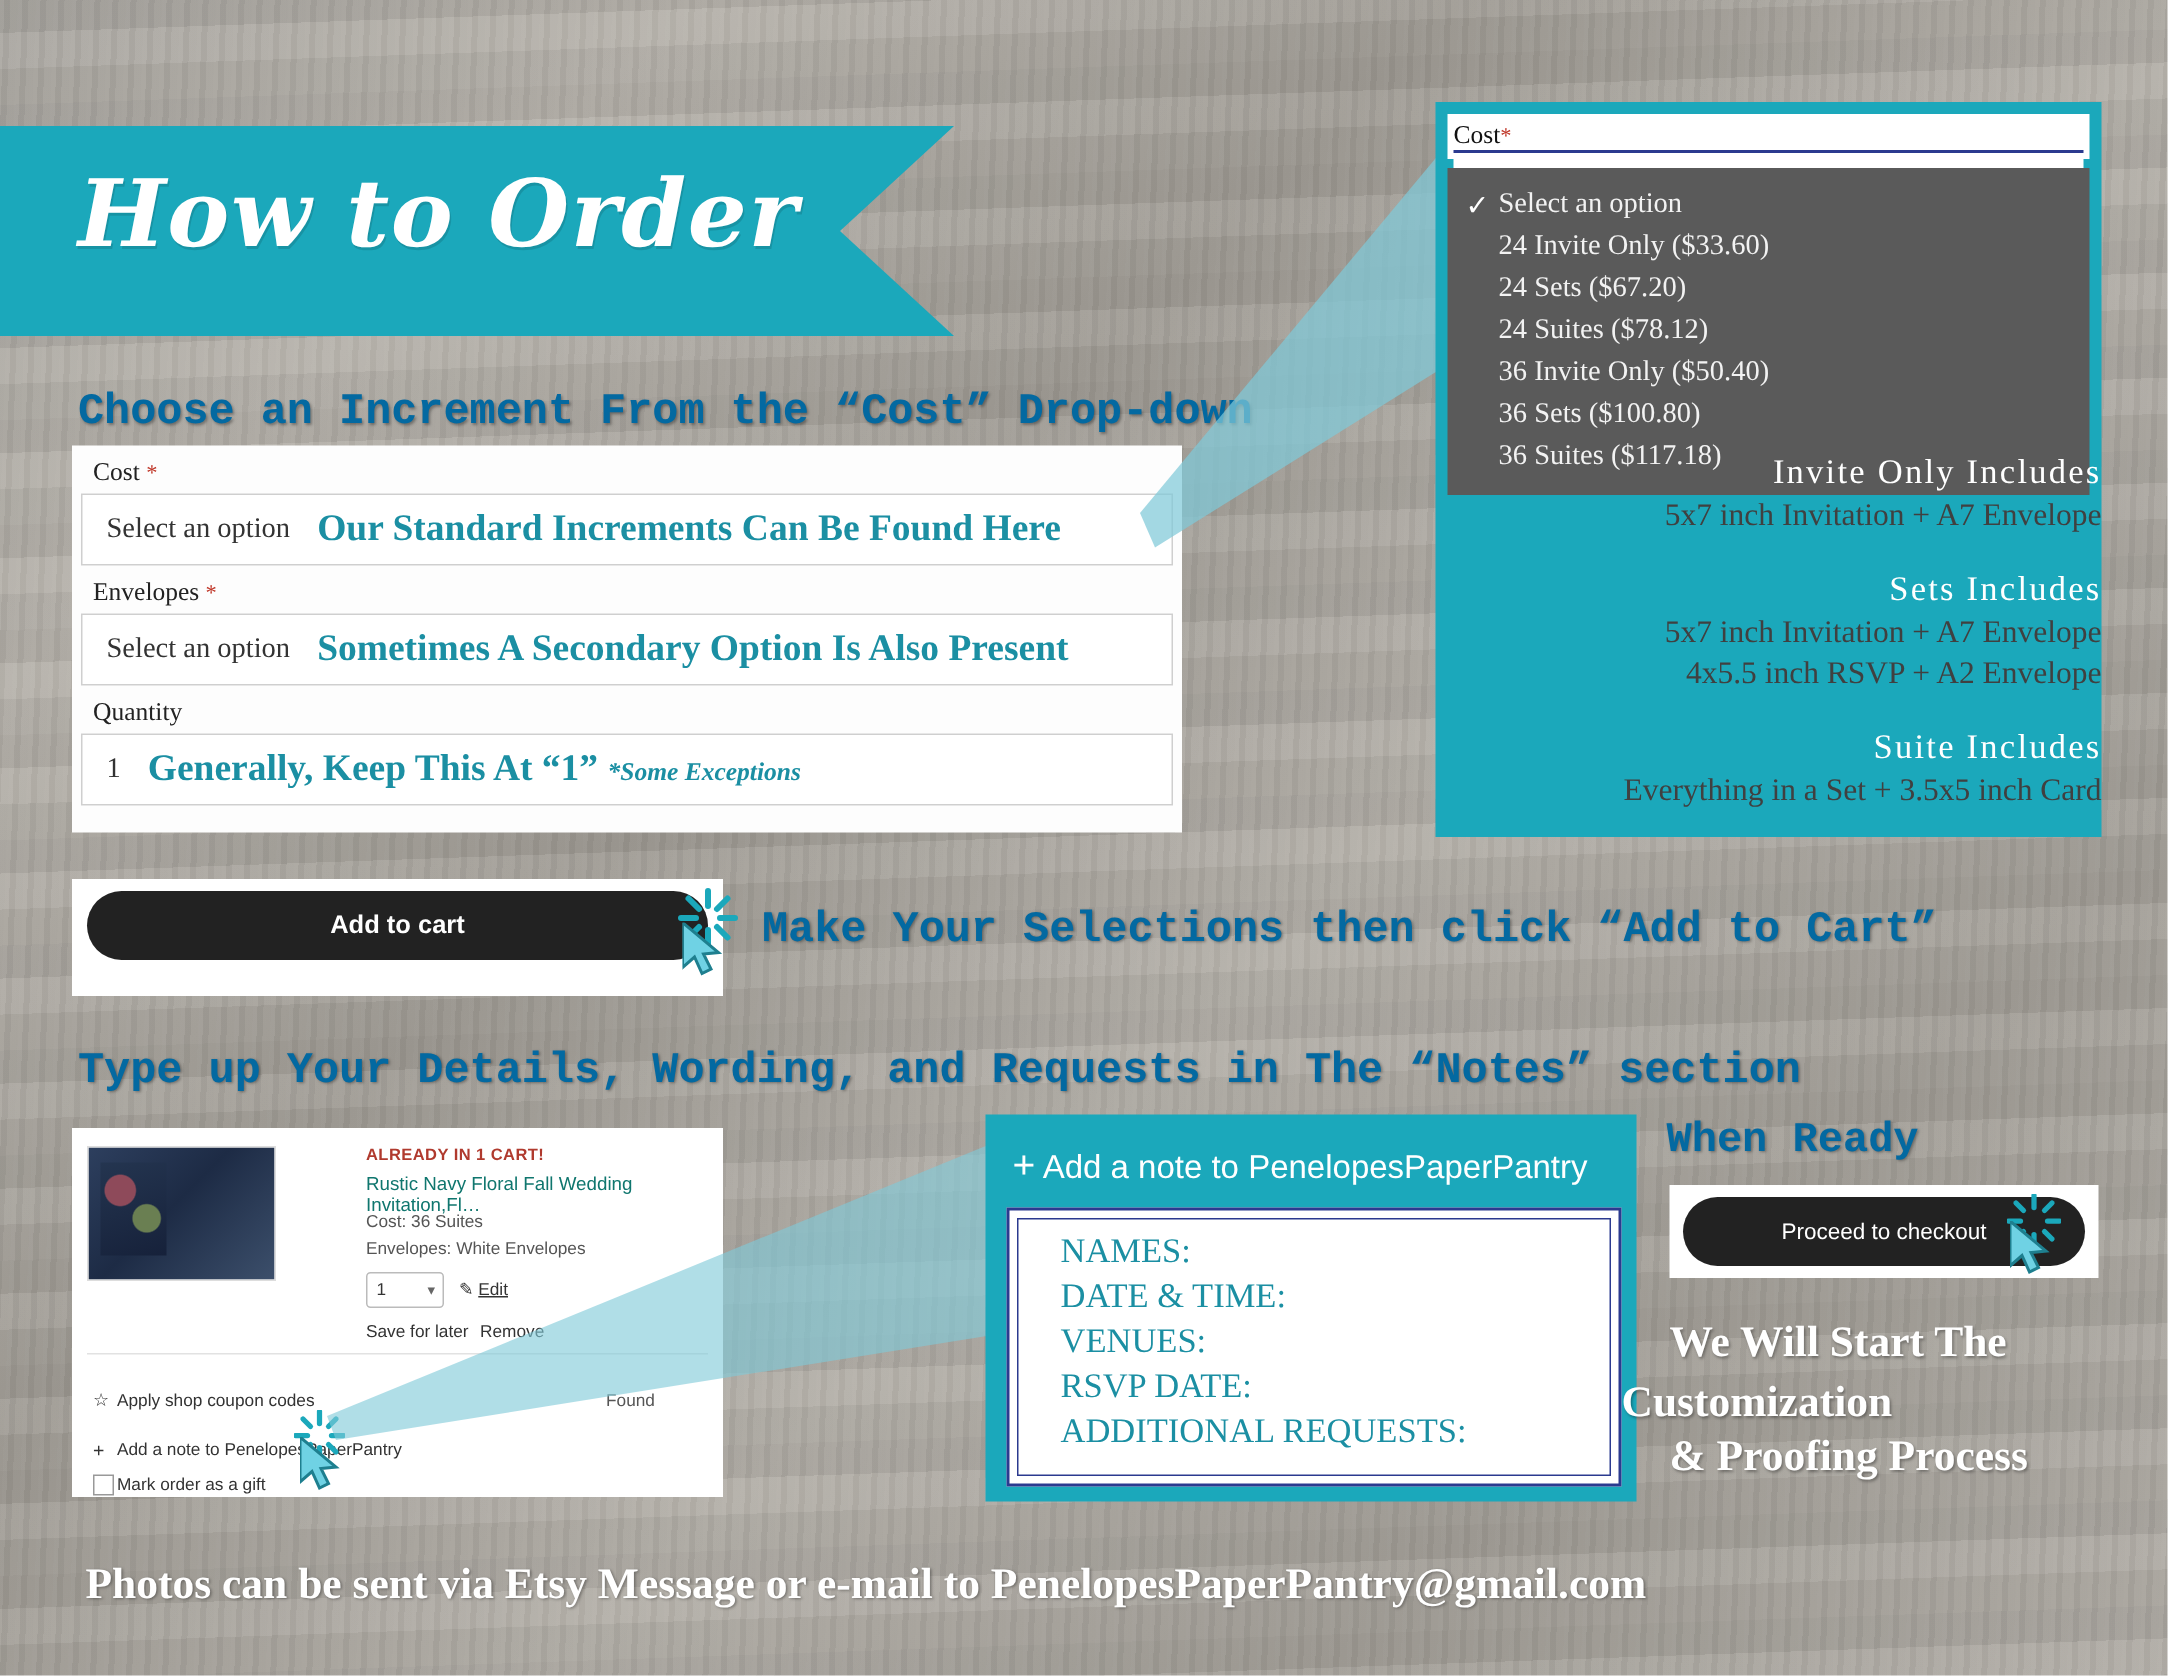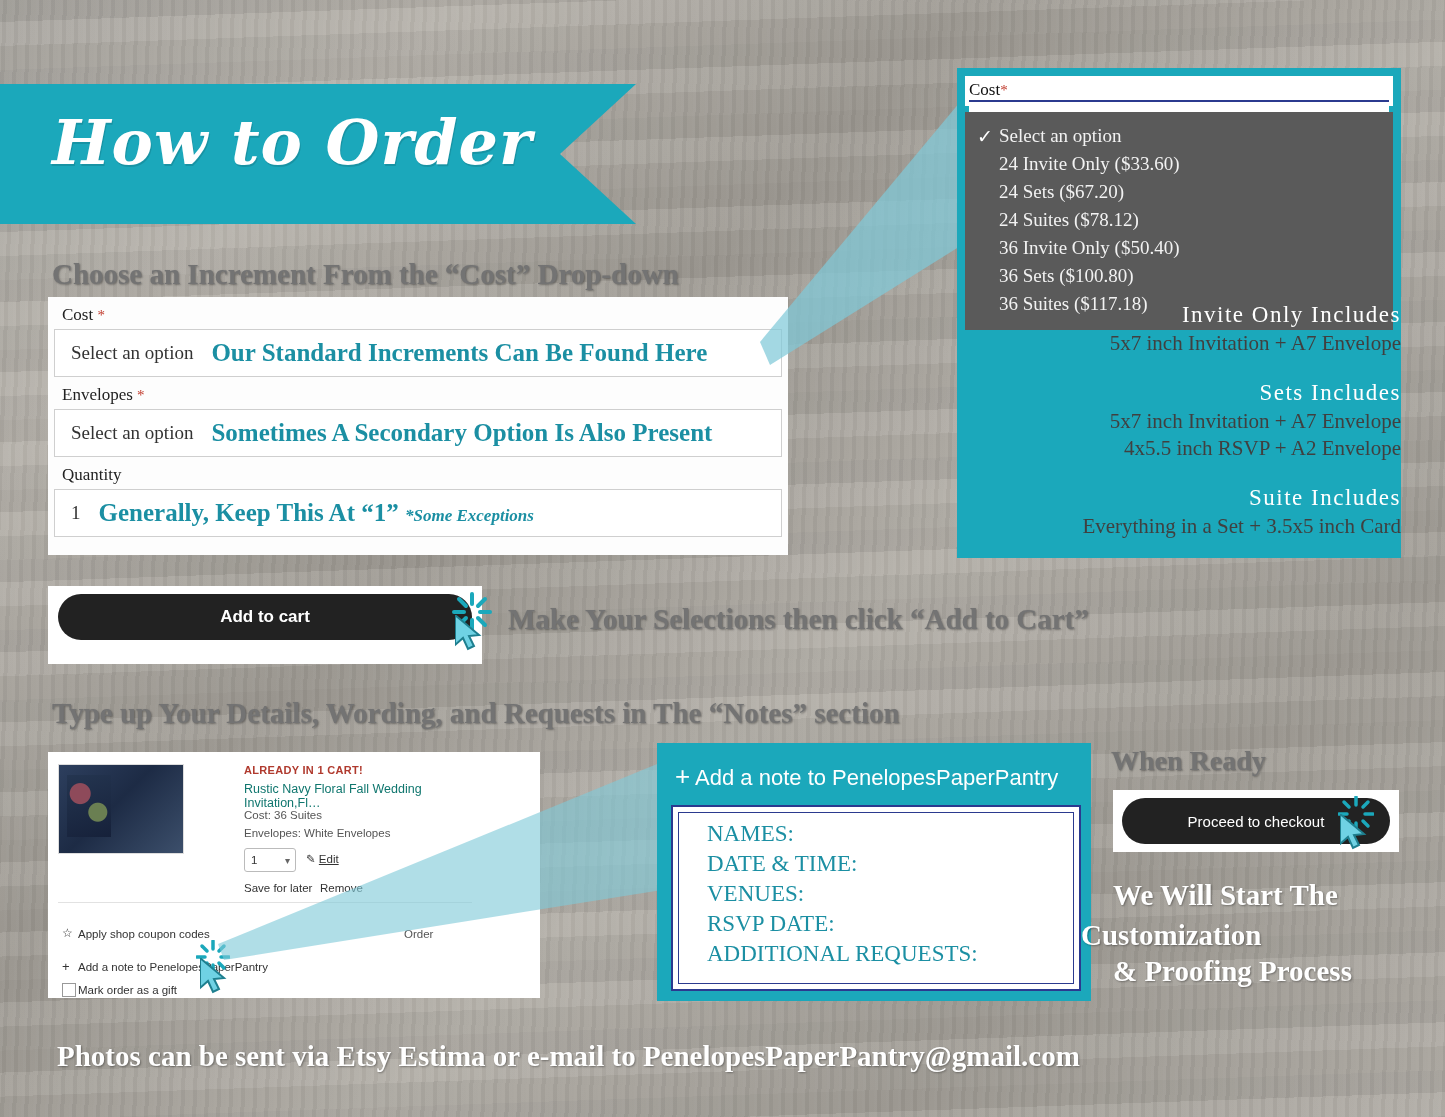--- a/index.html
+++ b/index.html
@@ -24,22 +24,22 @@
   }
   #banner-title{
     position:absolute;left:52px;top:22px;color:#fff;font-size:62px;
     font-family:"DejaVu Serif",serif;font-style:italic;font-weight:bold;
     letter-spacing:1px;
     text-shadow:1px 2px 0 rgba(0,0,0,0.12);
   }
 
   
   .head{
-    position:absolute;font-family:Liberation Serif, serif;font-weight:bold;
-    color:#737373;font-size:29px;text-shadow:1px 1px 2px rgba(0,0,0,0.35);
+    position:absolute;font-family:Liberation Mono, monospace;font-weight:bold;
+    color:#0369a1;font-size:29px;text-shadow:1px 1px 2px rgba(0,0,0,0.35);
     white-space:nowrap;
   }
 
   
   #form-card{
     position:absolute;left:48px;top:297px;width:740px;height:258px;
     background:#fdfdfd;
   }
   .field-label{
     font-family:"Liberation Serif",serif;font-size:17px;color:#222;
@@ -93,21 +93,21 @@
   
   #atc-card{position:absolute;left:48px;top:586px;width:434px;height:78px;background:#fff;}
   #atc-btn{
     position:absolute;left:10px;top:8px;width:414px;height:46px;background:#222;
     border-radius:23px;color:#fff;font-size:17px;font-weight:bold;
     display:flex;align-items:center;justify-content:center;font-family:"Liberation Sans",sans-serif;
   }
   .cursor{position:absolute;width:34px;height:40px;}
 
   
-  #cart{position:absolute;left:48px;top:752px;width:492px;height:246px;background:#fff;overflow:hidden;}
+  #cart{position:absolute;left:48px;top:752px;width:434px;height:246px;background:#fff;overflow:hidden;}
   #cart-img{
     position:absolute;left:10px;top:12px;width:124px;height:88px;
     background:linear-gradient(135deg,#2d3f5e 0%,#1d2b45 45%,#3c4f6b 100%);
     border:1px solid #ddd;
   }
   #cart-img:after{
     content:"";position:absolute;left:8px;top:10px;width:44px;height:62px;
     background:radial-gradient(circle at 30% 30%, #8e4a5a 0 10px, transparent 11px),
                radial-gradient(circle at 70% 60%, #6a7f52 0 9px, transparent 10px),
                linear-gradient(160deg,#243550,#16213a);
@@ -270,21 +270,21 @@
   </div>
   <div class="cart-t" id="cart-edit">
     <span>✎</span>
     <span style="text-decoration:underline;">Edit</span>
   </div>
   <div class="cart-t" id="cart-save">Save for later</div>
   <div class="cart-t" id="cart-remove">Remove</div>
   <div id="cart-rule"></div>
   <div id="coupon-tag">☆</div>
   <div class="cart-t" id="cart-coupon">Apply shop coupon codes</div>
-  <div class="cart-t" id="cart-est">Order</div>
+  <div class="cart-t" id="cart-est">Found</div>
   <div id="note-plus">+</div>
   <div class="cart-t" id="cart-note">Add a note to PenelopesPaperPantry</div>
   <div id="gift-check"></div>
   <div class="cart-t" id="cart-gift">Mark order as a gift</div>
 
 </div>
 
 <svg style="position:absolute;left:196px;top:940px;width:34px;height:34px;">
   <g stroke="#1ba8bb" stroke-width="3.5" stroke-linecap="round">
     <line x1="17" y1="1" x2="17" y2="9"></line>
@@ -339,13 +339,13 @@
   </g>
 </svg>
 <svg class="cursor" style="left:1340px;top:814px;">
   <polygon points="0,0 0,30 8,23 13,34 19,31 14,21 24,20" fill="#6fd2e4" stroke="#1e7f8f" stroke-width="2"></polygon>
 </svg>
 
 <div class="tagline" style="left:1113px;top:879px;font-size:29px;">We Will Start The</div>
 <div class="tagline" style="left:1069px;top:919px;font-size:29px;margin-left:12px;">Customization</div>
 <div class="tagline" style="left:1113px;top:955px;font-size:29px;">&amp; Proofing Process</div>
 
-<div class="tagline" style="left:57px;top:1040px;font-size:29px;">Photos can be sent via Etsy Estima or e-mail to PenelopesPaperPantry@gmail.com</div>
+<div class="tagline" style="left:57px;top:1040px;font-size:29px;">Photos can be sent via Etsy Message or e-mail to PenelopesPaperPantry@gmail.com</div>
 
 </body></html>

